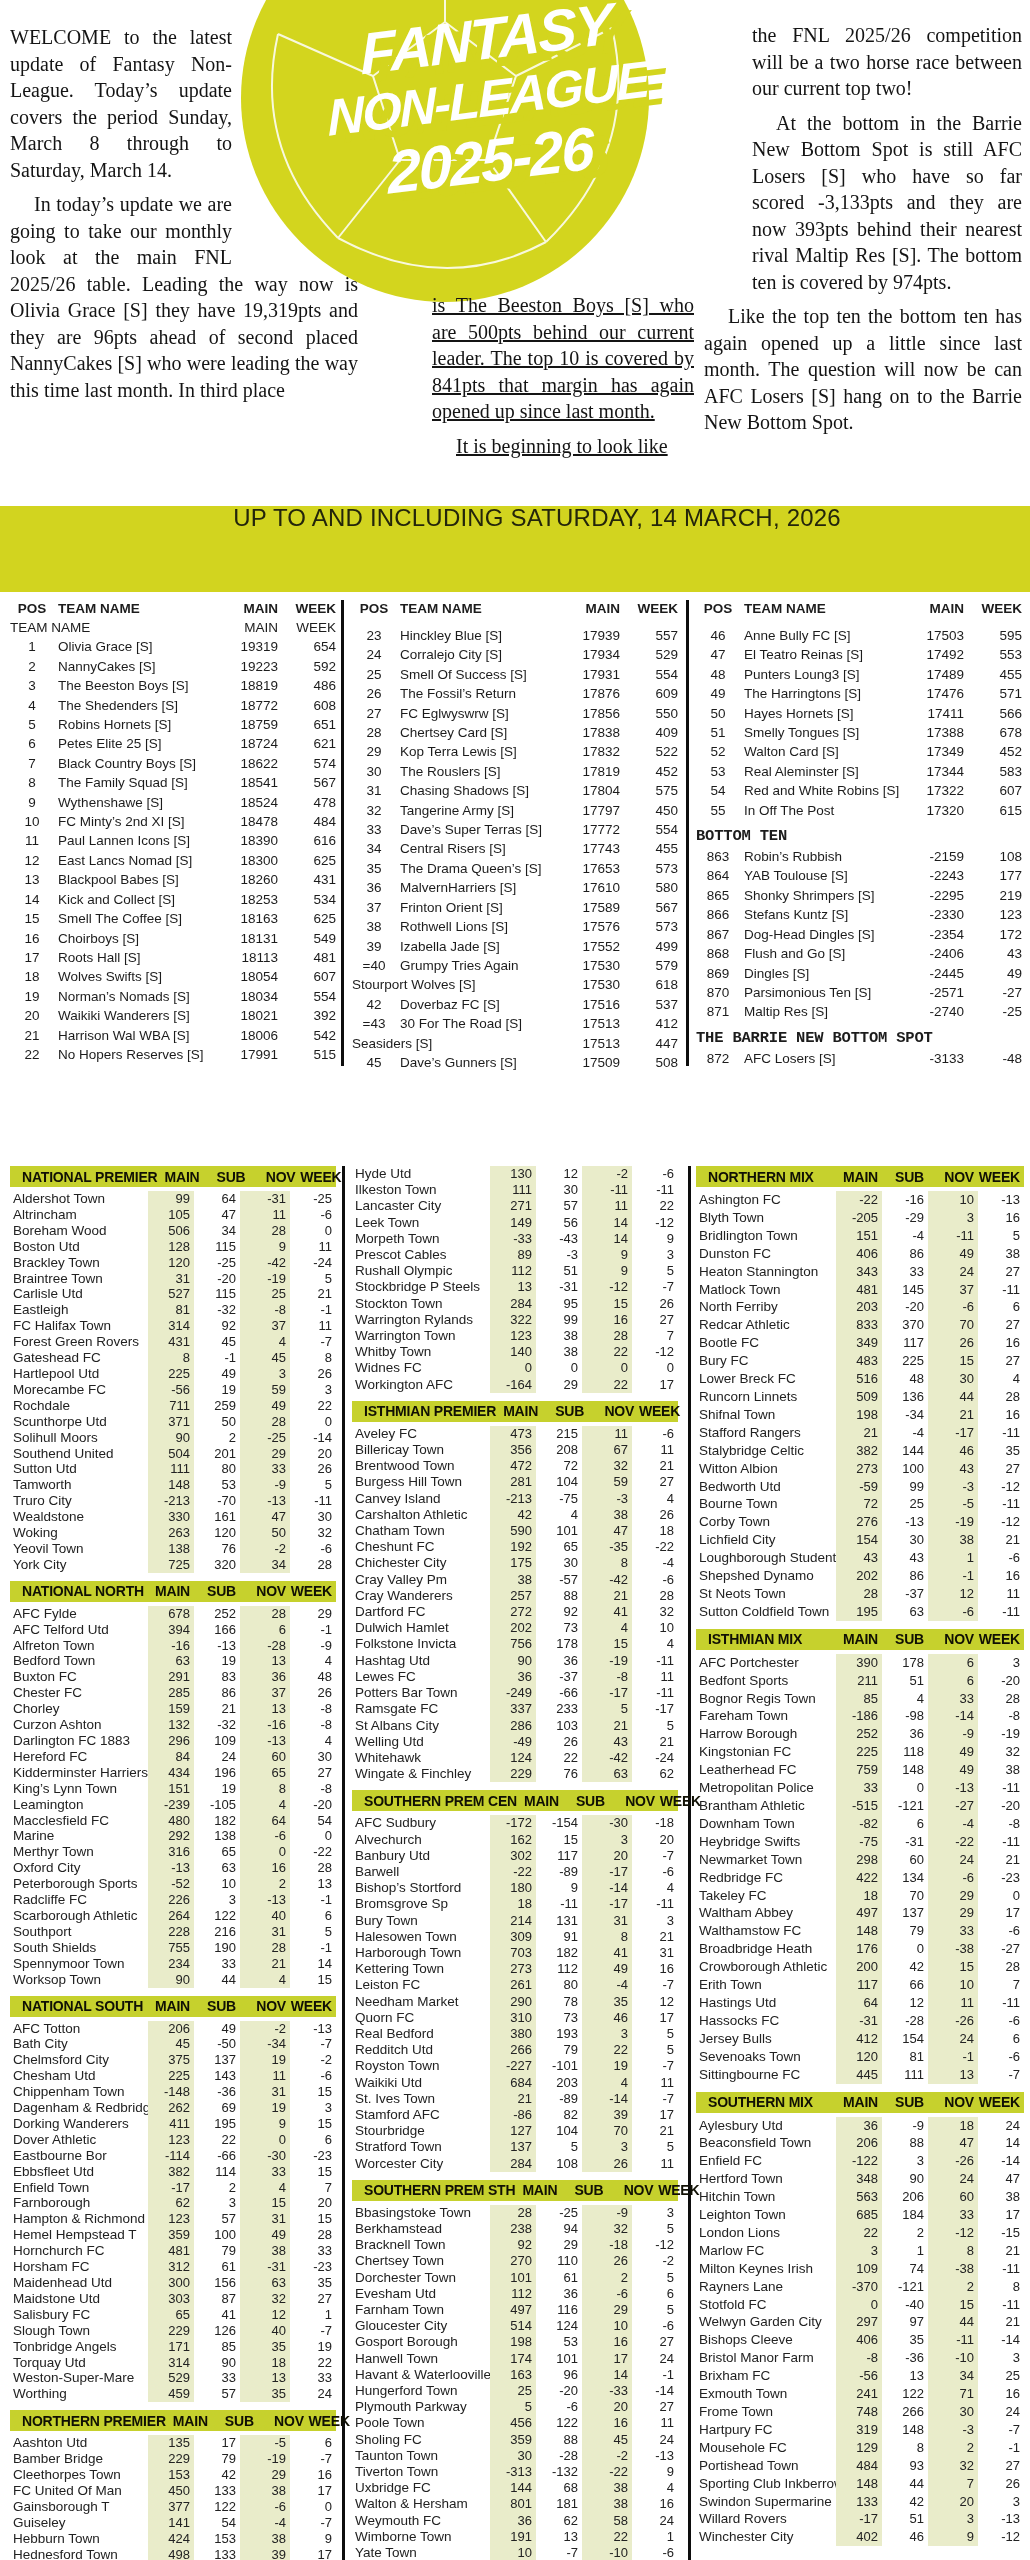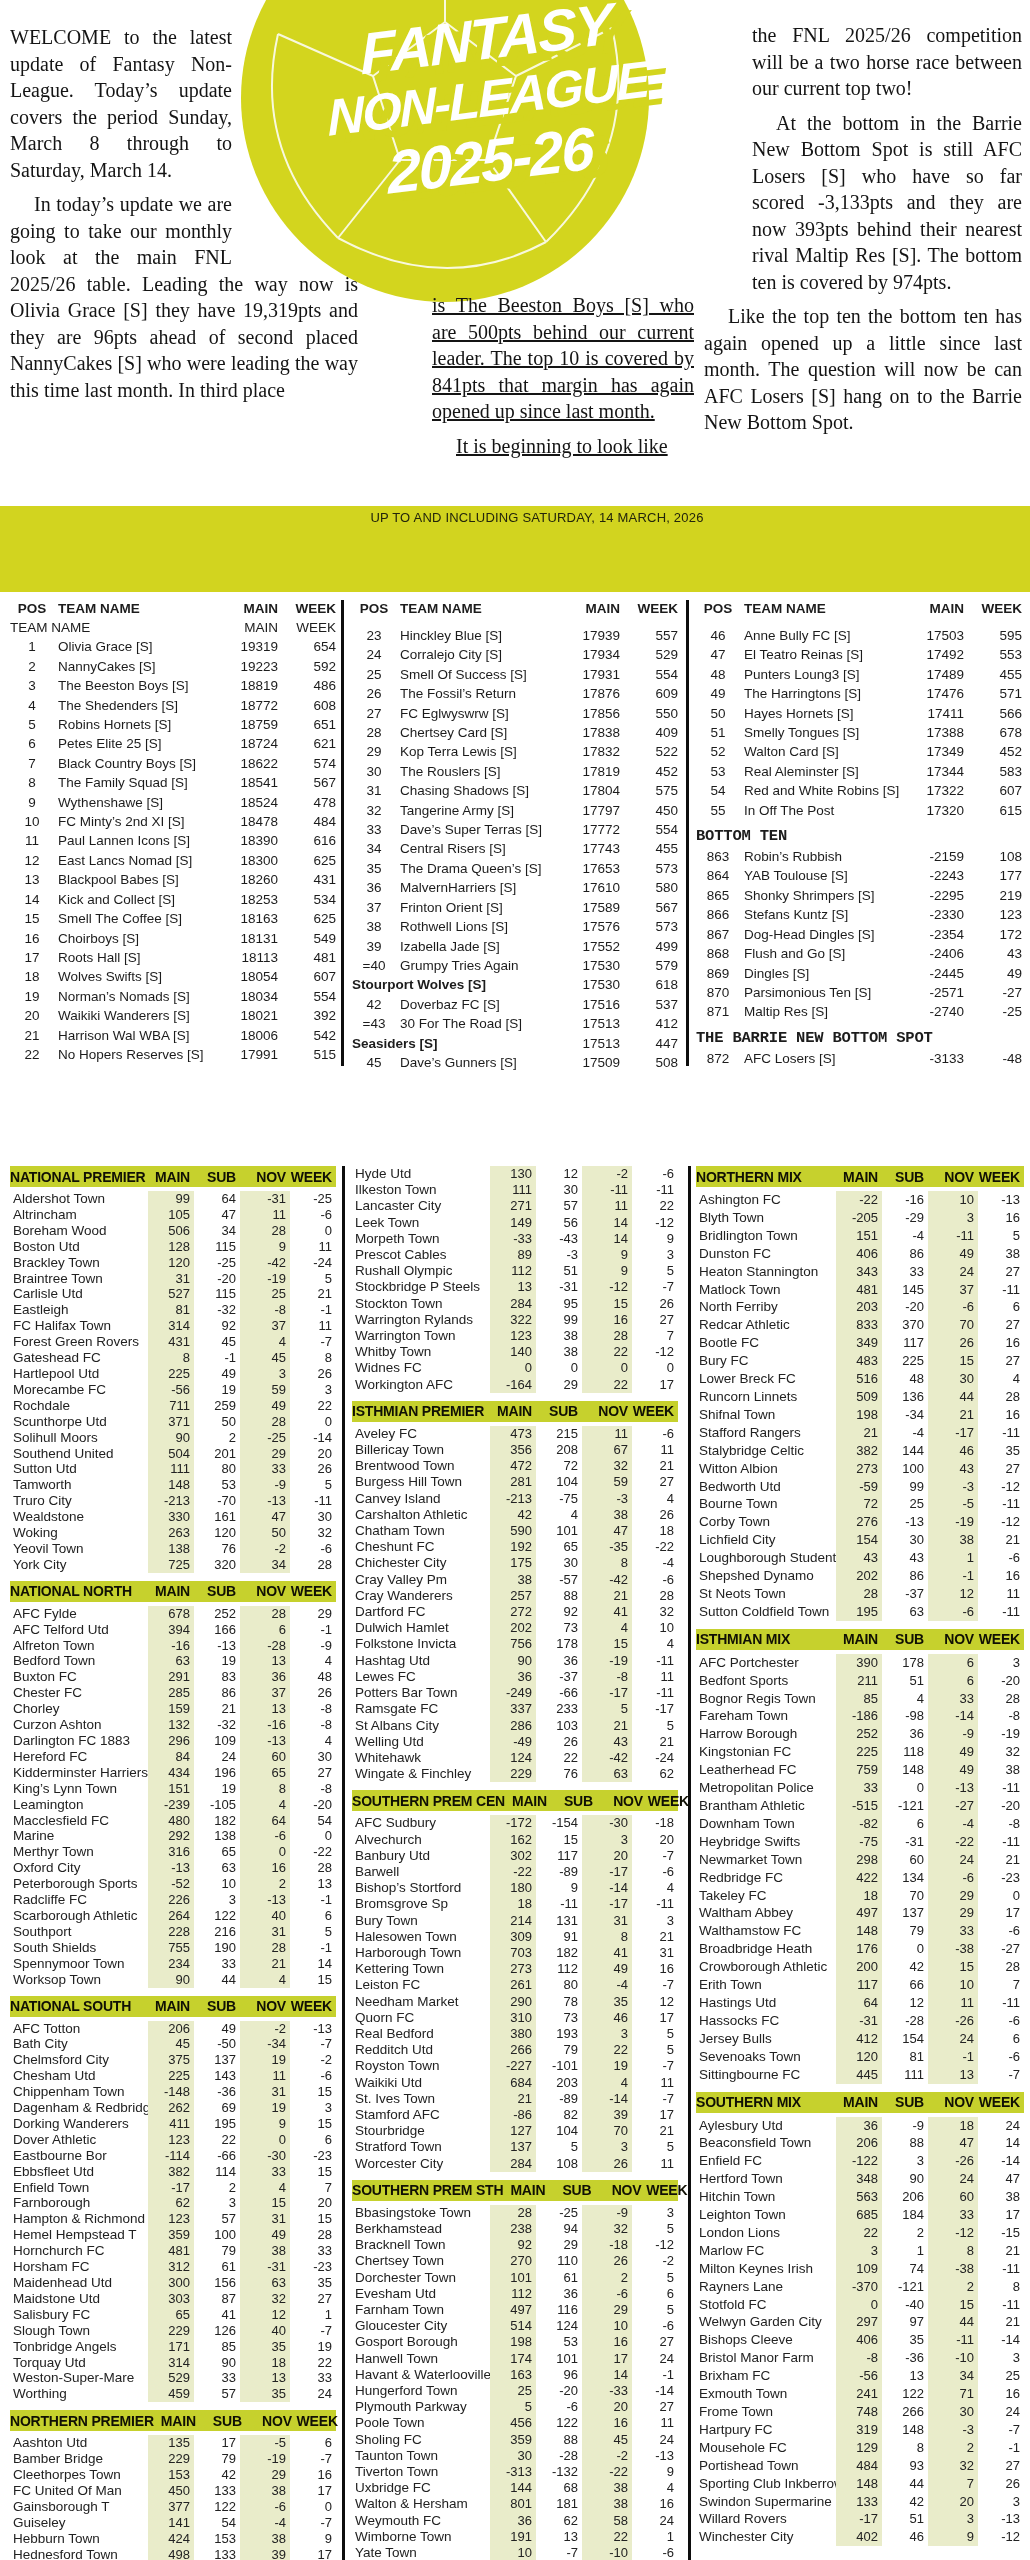--- a/index.html
+++ b/index.html
@@ -22,57 +22,57 @@
              font-style:italic;letter-spacing:-2px;
              text-shadow:15px 9px 0 #d3d51e;}
   .logo-l1{font-size:58px;line-height:62px;}
   .logo-l2{font-size:51px;line-height:58px;}
   .logo-l3{font-size:60px;line-height:66px;}
   
   .lb-band{position:absolute;left:0;top:506px;width:1030px;height:86px;background:#d2d41f;
            text-align:center;overflow:hidden;}
   .lb-title{display:inline-block;font-weight:bold;font-size:52px;line-height:52px;margin-top:2px;
             letter-spacing:-1px;transform:scaleX(0.86);color:#131306;}
-  .lb-subtitle{font-size:13px;line-height:24px;color:#23250b;letter-spacing:0.2px;padding-left:44px;}
+  .lb-subtitle{font-size:24px;line-height:24px;color:#23250b;letter-spacing:0.2px;padding-left:44px;}
   
   .lb-wrap{position:absolute;left:0;top:592px;width:1030px;height:486px;background:#fff;}
   .lb-col{position:absolute;top:8px;}
   .lb-col1{left:10px;width:326px;}
   .lb-col2{left:352px;width:326px;}
   .lb-col3{left:696px;width:326px;}
   .lb-div{position:absolute;top:8px;width:3px;height:466px;background:#0d0d0d;}
   .lb-div1{left:341px;} .lb-div2{left:686px;}
   .lb-h,.lb-sub,.lb-row{display:flex;font-size:13.5px;line-height:19.4px;}
   .lb-h{font-weight:bold;line-height:18px;}
   .lb-pos{width:44px;text-align:center;flex:none;}
   .lb-name{flex:1;padding-left:4px;white-space:nowrap;overflow:hidden;}
   .lb-h .lb-name{padding-left:4px;}
   .lb-sub .lb-name{padding-left:0;}
   .lb-main{width:62px;text-align:right;flex:none;}
   .lb-week{width:58px;text-align:right;flex:none;}
   .lb-rows-gap{height:8px;}
-  .lb-row.cont .lb-name{padding-left:0;font-weight:bold;}
+  .lb-row.cont .lb-name{padding-left:0;}
   .lb-bh{font-weight:bold;font-size:15.5px;line-height:21px;margin-top:6px;letter-spacing:-0.2px;font-family:Liberation Mono, monospace;}
   
   .tt-band{position:absolute;left:0;top:1078px;width:1030px;height:84px;background:#20294a;
            text-align:center;overflow:hidden;}
   .tt-title{display:inline-block;font-weight:bold;font-size:56px;line-height:84px;
             letter-spacing:-1px;transform:scaleX(0.84);color:#c9d52c;}
   
   .tt-wrap{position:absolute;left:0;top:1166px;width:1030px;height:1394px;overflow:hidden;}
   .tt-col{position:absolute;top:0;}
   .tt-colA{left:10px;width:326px;}
   .tt-colB{left:352px;width:326px;}
   .tt-colC{left:696px;width:328px;}
   .tt-divs{position:absolute;top:0;width:3px;height:1394px;background:#0d0d0d;}
   .tt-div1{left:342px;} .tt-div2{left:688px;}
   .tt-sh{display:flex;align-items:center;background:#c6d12d;height:21px;font-weight:bold;
          font-size:14px;letter-spacing:-0.2px;margin:8px 0 4px 0;color:#101004;}
   .tt-col > .tt-sh:first-child{margin-top:0;}
-  .tt-shn{flex:1;padding-left:0;white-space:nowrap;}
+  .tt-shn{flex:1;padding-left:12px;white-space:nowrap;}
   .tt-gap{height:0;}
   .tt-row{display:flex;font-size:13px;color:#222;}
   .lh-1 .tt-row{line-height:15.9px;}
   .lh-2 .tt-row{line-height:16.2px;}
   .lh-3 .tt-row{line-height:17.9px;}
   .tt-n{flex:1;padding-left:3px;font-size:13.5px;white-space:nowrap;overflow:hidden;}
   .tt-c{flex:none;text-align:right;padding-right:4px;}
   .tt-c.c0{width:42px;} .tt-c.c1{width:42px;} .tt-c.c2{width:46px;} .tt-c.c3{width:42px;}
   .tt-row .tt-c.c0,.tt-row .tt-c.c2{background:#e9ecca;}
   .tt-sh .tt-c{background:transparent;}

